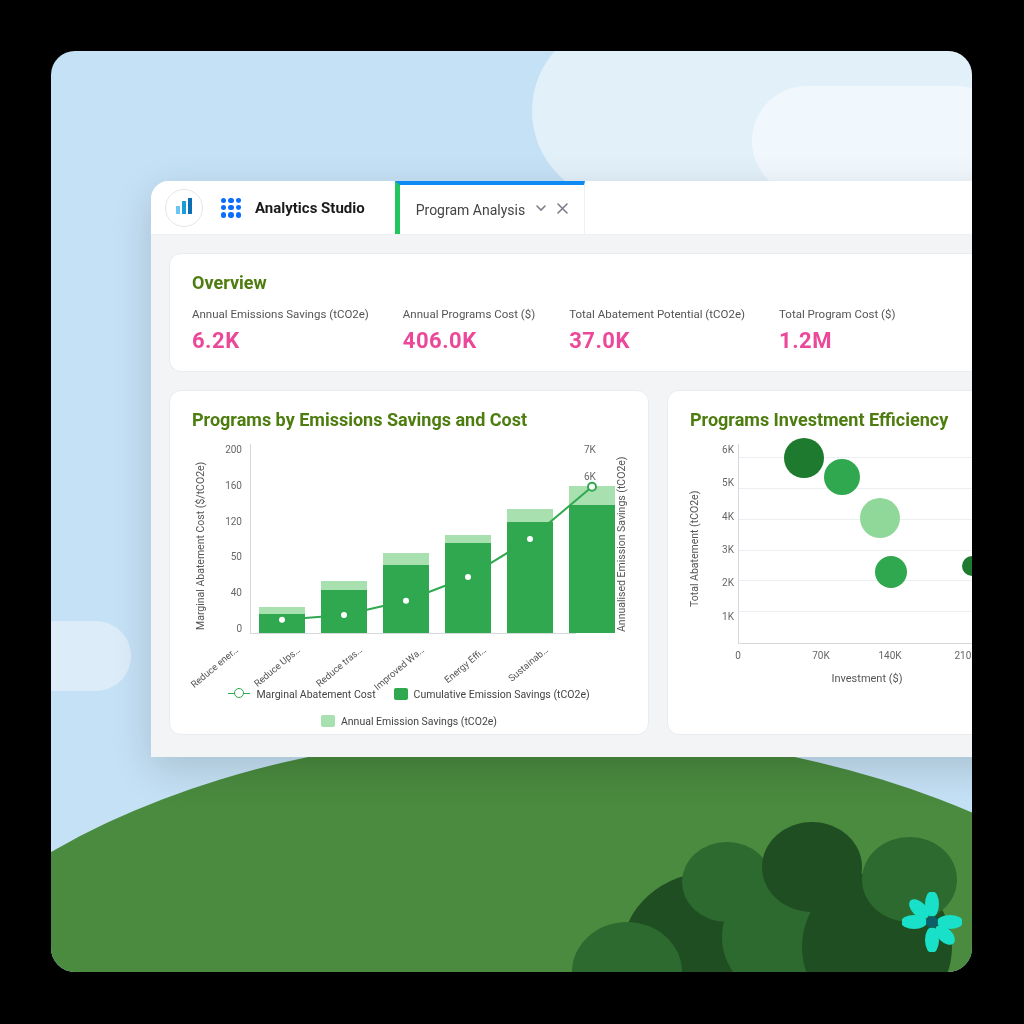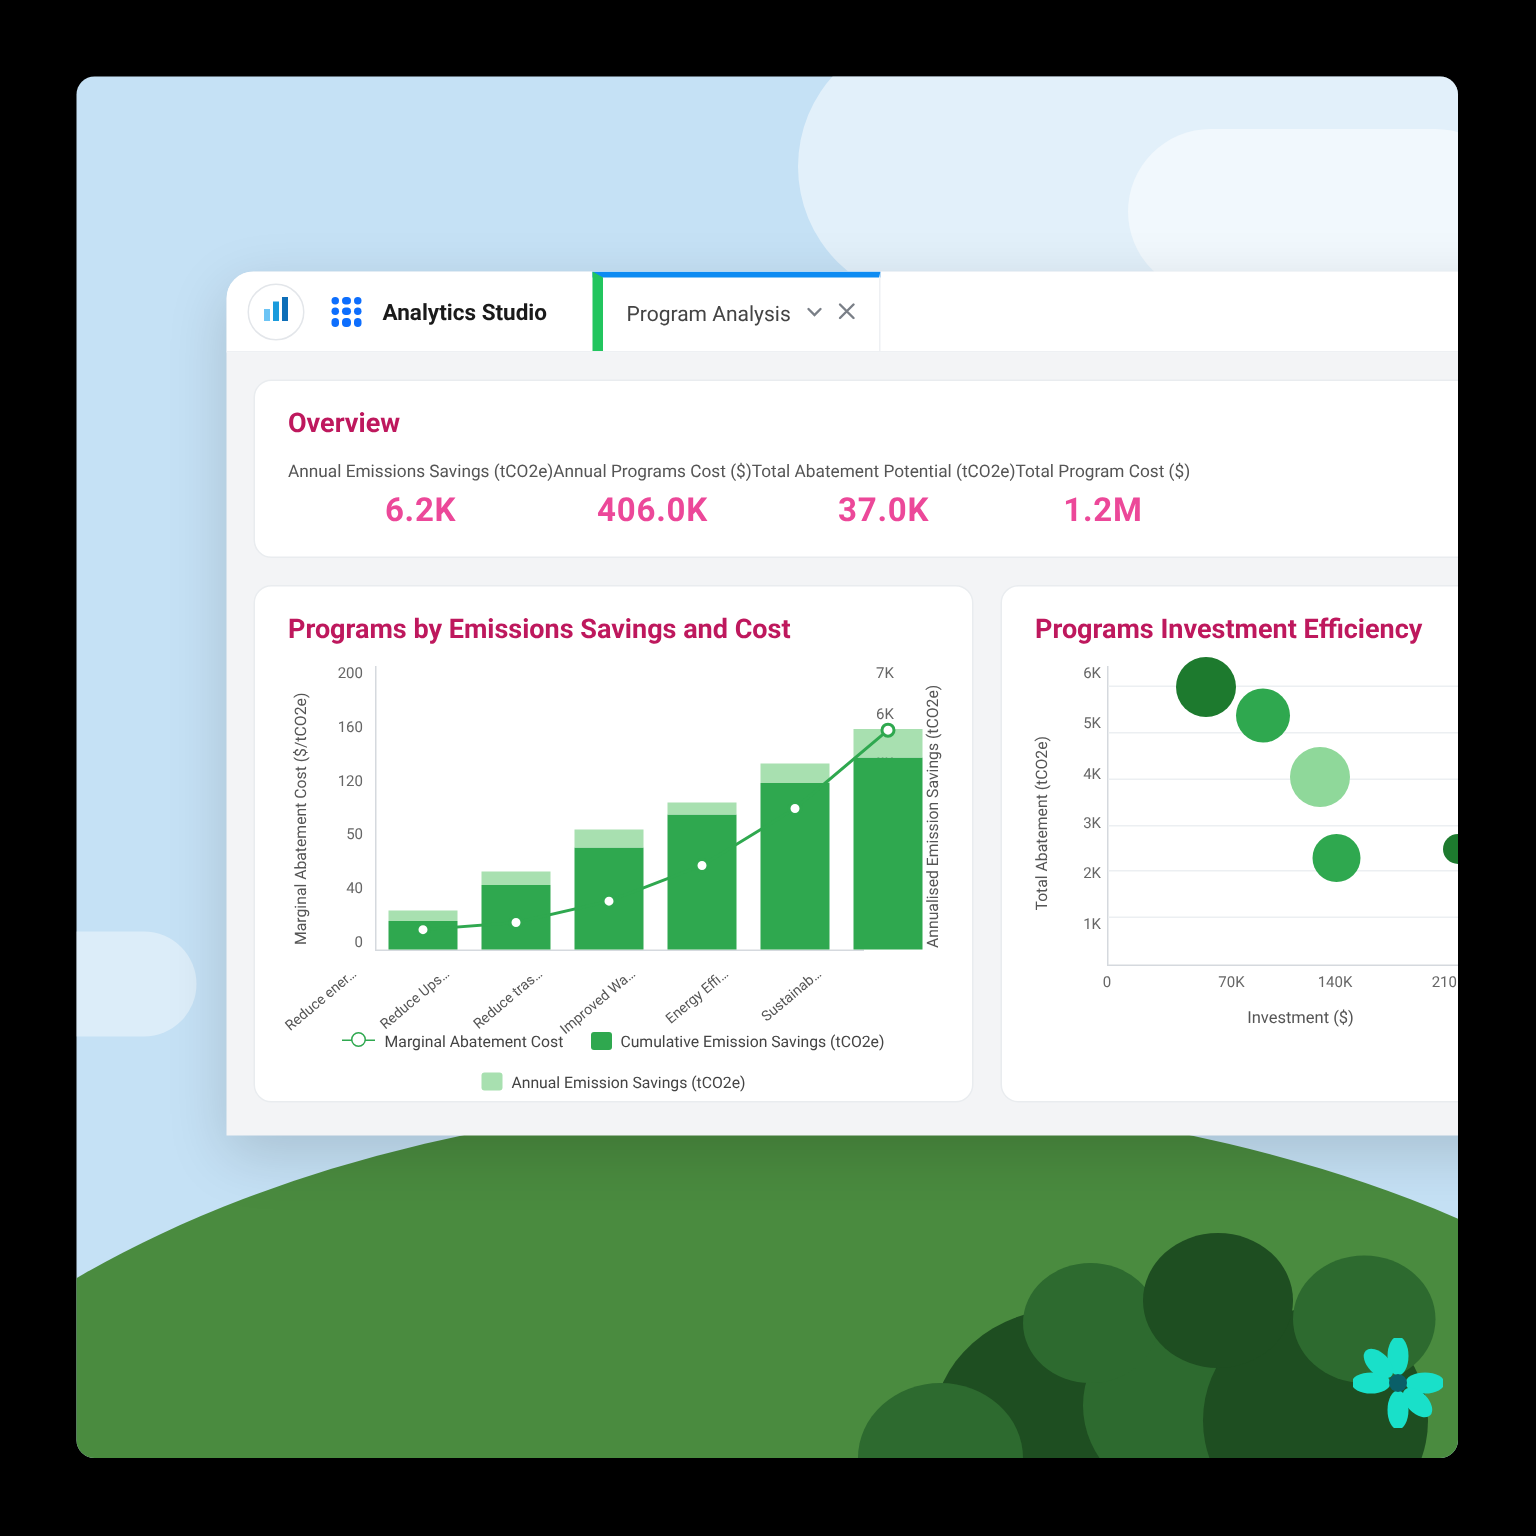--- a/index.html
+++ b/index.html
@@ -7,21 +7,21 @@
     width: 1024px; height: 1024px;
     background: #000;
     font-family: -apple-system, BlinkMacSystemFont, "Segoe UI", Roboto, sans-serif;
     overflow: hidden;
     position: relative;
   }
   .scene {
     position: absolute;
     top: 51px; left: 51px;
     width: 921px; height: 921px;
-    border-radius: 12px;
+    border-radius: 24px;
     overflow: hidden;
     background: linear-gradient(#c5e1f5 0%, #c5e1f5 70%, #c5e1f5 100%);
   }
   
   .cloud {
     position: absolute;
     background: rgba(255,255,255,0.5);
     border-radius: 100px;
   }
   .cloud1 { width: 500px; height: 180px; top: -30px; right: -60px; }
@@ -82,34 +82,34 @@
   .waffle { width: 20px; height: 20px; display: grid; grid-template-columns: repeat(3,1fr); grid-template-rows: repeat(3,1fr); gap: 2px; margin-left:6px; margin-right:2px; }
   .waffle span { background: #0d6efd; border-radius: 50%; }
   .app-name { font-weight: 700; font-size: 15px; color: #1a1a1a; margin-right: 18px; }
   .tab {
     display: flex; align-items: center; gap: 10px;
     height: 100%;
     padding: 0 16px;
     border-top: 4px solid #0d8bf2;
     color: #444; font-size: 14px;
     border-right: 1px solid #eef0f3;
-    border-left: 7px solid #22c55e;
+    border-left: 5px solid #22c55e;
     background: #fff;
   }
   .tab .chev, .tab .x { color: #7a7f87; font-size: 13px; cursor: pointer; }
 
   .content { padding: 18px 18px 22px 18px; display: flex; flex-direction: column; gap: 18px; }
   .card {
     background: #fff;
     border: 1px solid #e9ecef;
     border-radius: 12px;
     padding: 18px 22px;
   }
-  .card-title { font-weight: 700; font-size: 18px; color: #be185d; margin-bottom: 14px; }
-  .kpis { display: flex; flex-wrap: nowrap; text-align: center; }
+  .card-title { font-weight: 700; font-size: 18px; color: #4d7c0f; margin-bottom: 14px; }
+  .kpis { display: flex; gap: 34px; flex-wrap: nowrap; }
   .kpi { display: flex; flex-direction: column; gap: 6px; min-width: 0; }
   .kpi-label { font-size: 11.5px; color: #555; line-height: 1.3; }
   .kpi-value { font-size: 22px; font-weight: 700; font-variant: small-caps; letter-spacing: .5px; color: #ec4899; white-space: nowrap; }
 
   .row2 { display: flex; gap: 18px; }
   .row2 .card { flex: 0 0 auto; }
   .card-left { width: 480px; }
   .card-right { width: 360px; }
 
   

